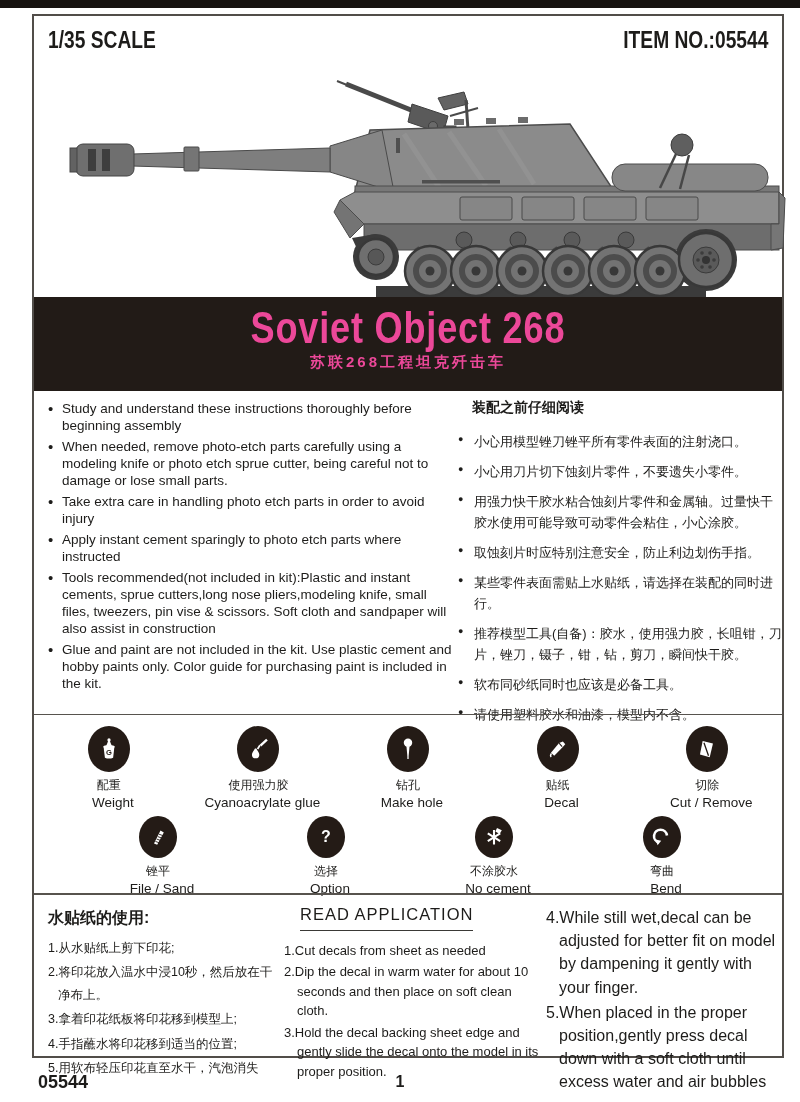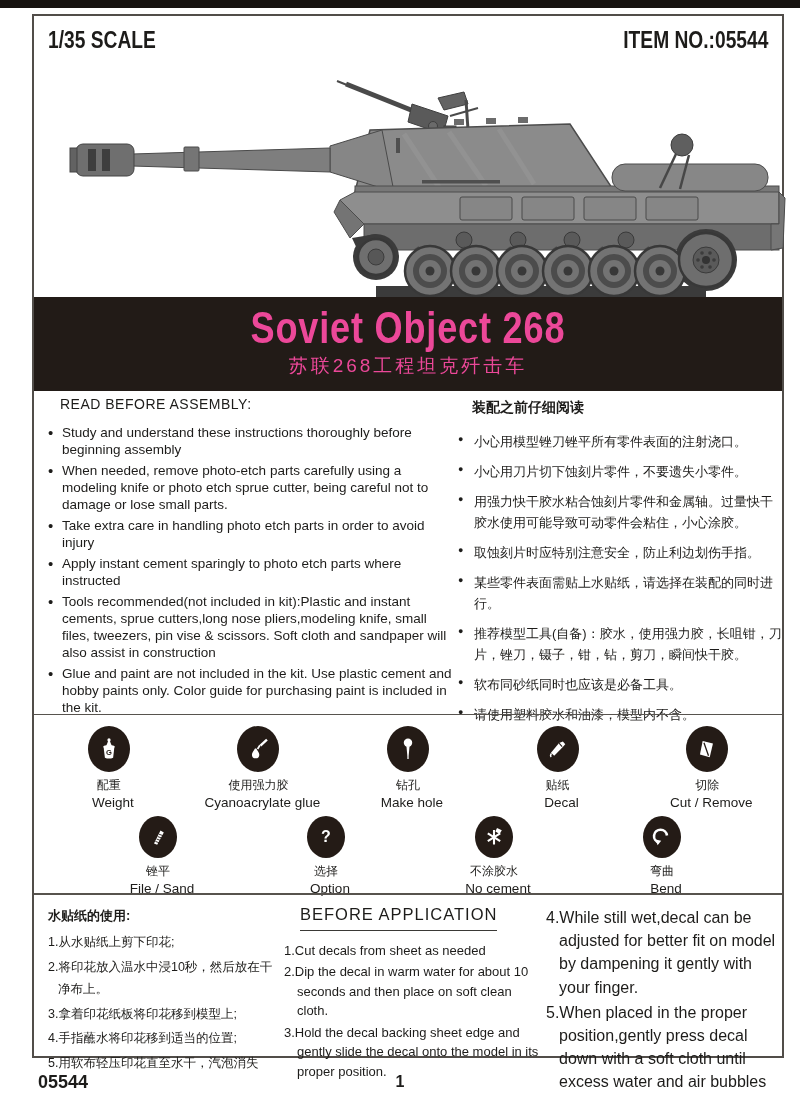--- a/index.html
+++ b/index.html
@@ -11,21 +11,21 @@
   
   .hdr{position:absolute;top:10px;left:14px;right:14px;display:flex;justify-content:space-between;}
   .hdr .cond{font-weight:bold;font-size:24px;letter-spacing:0;display:inline-block;transform:scaleX(.8);}
   .hdr .left{transform-origin:left center;}
   .hdr .right{transform-origin:right center;}
   
   .banner{position:absolute;left:0;top:281px;width:100%;height:94px;background:#221b17;color:#ec4899;
           text-align:center;}
   .banner .title{font-weight:bold;font-size:44px;margin-top:8px;display:inline-block;
                  transform:scaleX(.82);letter-spacing:1px;line-height:1.05;}
-  .banner .subtitle{font-size:19px;font-weight:normal;letter-spacing:3px;margin-top:2px;}
+  .banner .subtitle{font-size:15px;font-weight:bold;letter-spacing:3px;margin-top:2px;}
   
   .as-en{position:absolute;left:14px;top:380px;width:408px;font-size:13.5px;line-height:1.26;}
   .as-en h3{font-size:14px;font-weight:normal;margin:0 0 10px 12px;letter-spacing:.5px;}
   .as-en ul,.as-zh ul{list-style:none;margin:0;padding:0;}
   .as-en li{position:relative;padding-left:14px;margin-top:4px;}
   .as-en li::before{content:"•";position:absolute;left:0;top:0;font-size:15px;}
   .as-zh{position:absolute;left:424px;top:380px;width:326px;font-size:13px;line-height:1.62;}
   .as-zh h3{font-size:14px;font-weight:bold;margin:0 0 12px 14px;}
   .as-zh li{position:relative;padding-left:16px;margin-top:9px;}
   .as-zh li::before{content:"●";position:absolute;left:0;top:1px;font-size:9px;}
@@ -37,21 +37,21 @@
   .symrow.r1{top:710px;}
   .symrow.r2{top:800px;padding:0 40px;width:672px;}
   .symcell{flex:1;text-align:center;}
   .sym-ellipse{width:42px;height:46px;border-radius:50%;background:#241b16;margin:0 auto;
                display:flex;align-items:center;justify-content:center;}
   .r2 .sym-ellipse{width:38px;height:42px;}
   .sym-zh{font-size:12px;margin-top:5px;}
   .sym-en{font-size:13.5px;margin-top:1px;padding-left:8px;}
   
   .dc-zh{position:absolute;left:14px;top:888px;width:232px;font-size:12.5px;line-height:1.8;}
-  .dc-zh h4{font-size:13px;font-weight:bold;margin:0 0 4px 0;}
+  .dc-zh h4{font-size:16px;font-weight:bold;margin:0 0 4px 0;}
   .dc-zh p{margin:2px 0;padding-left:10px;text-indent:-10px;}
   .dc-mid{position:absolute;left:250px;top:886px;width:256px;font-size:13px;line-height:1.5;}
   .dc-mid h4{font-size:16.5px;font-weight:normal;letter-spacing:1px;margin:0 0 8px 16px;
              display:inline-block;border-bottom:1.5px solid #3a3936;padding-bottom:3px;}
   .dc-mid p,.dc-right p{margin:2px 0;padding-left:13px;text-indent:-13px;}
   .dc-right{position:absolute;left:512px;top:888px;width:240px;font-size:16px;line-height:1.45;}
   
   .foot-item{position:absolute;left:38px;top:1072px;font-size:18px;font-weight:bold;}
   .foot-page{position:absolute;left:0;top:1073px;width:800px;text-align:center;font-size:16px;font-weight:bold;}
   svg{display:block;}
@@ -172,21 +172,20 @@
         <circle cx="676" cy="211" r="1.8"></circle>
     </g>
   </svg>
 
   <div class="banner">
     <div><span class="title">Soviet Object 268</span></div>
     <div class="subtitle">苏联268工程坦克歼击车</div>
   </div>
 
   <div class="as-en">
-    <h3>READ BEFORE ASSEMBLY:</h3>
     <ul>
       <li>Study and understand these instructions thoroughly before beginning assembly</li>
       <li>When needed, remove photo-etch parts carefully using a modeling knife or photo etch sprue cutter, being careful not to damage or lose small parts.</li>
       <li>Take extra care in handling photo etch parts in order to avoid injury</li>
       <li>Apply instant cement sparingly to photo etch parts where instructed</li>
       <li>Tools recommended(not included in kit):Plastic and instant cements, sprue cutters,long nose pliers,modeling knife, small files, tweezers, pin vise &amp; scissors. Soft cloth and sandpaper will also assist in construction</li>
       <li>Glue and paint are not included in the kit. Use plastic cement and hobby paints only. Color guide for purchasing paint is included in the kit.</li>
     </ul>
   </div>
 
@@ -321,21 +320,21 @@
   <div class="dc-zh">
     <h4>水贴纸的使用:</h4>
     <p>1.从水贴纸上剪下印花;</p>
     <p>2.将印花放入温水中浸10秒，然后放在干净布上。</p>
     <p>3.拿着印花纸板将印花移到模型上;</p>
     <p>4.手指蘸水将印花移到适当的位置;</p>
     <p>5.用软布轻压印花直至水干，汽泡消失</p>
   </div>
 
   <div class="dc-mid">
-    <h4>BEFORE APPLICATION</h4>
+    <h4>READ APPLICATION</h4>
     <p>1.Cut decals from sheet as needed</p>
     <p>2.Dip the decal in warm water for about 10 seconds and then place on soft clean cloth.</p>
     <p>3.Hold the decal backing sheet edge and gently slide the decal onto the model in its proper position.</p>
   </div>
 
   <div class="dc-right">
     <p>4.While still wet,decal can be adjusted for better fit on model by dampening it gently with your finger.</p>
     <p>5.When placed in the proper position,gently press decal down with a soft cloth until excess water and air bubbles are gone.</p>
     <p>7.Allow decal to dry completely before handling model</p>
   </div>

